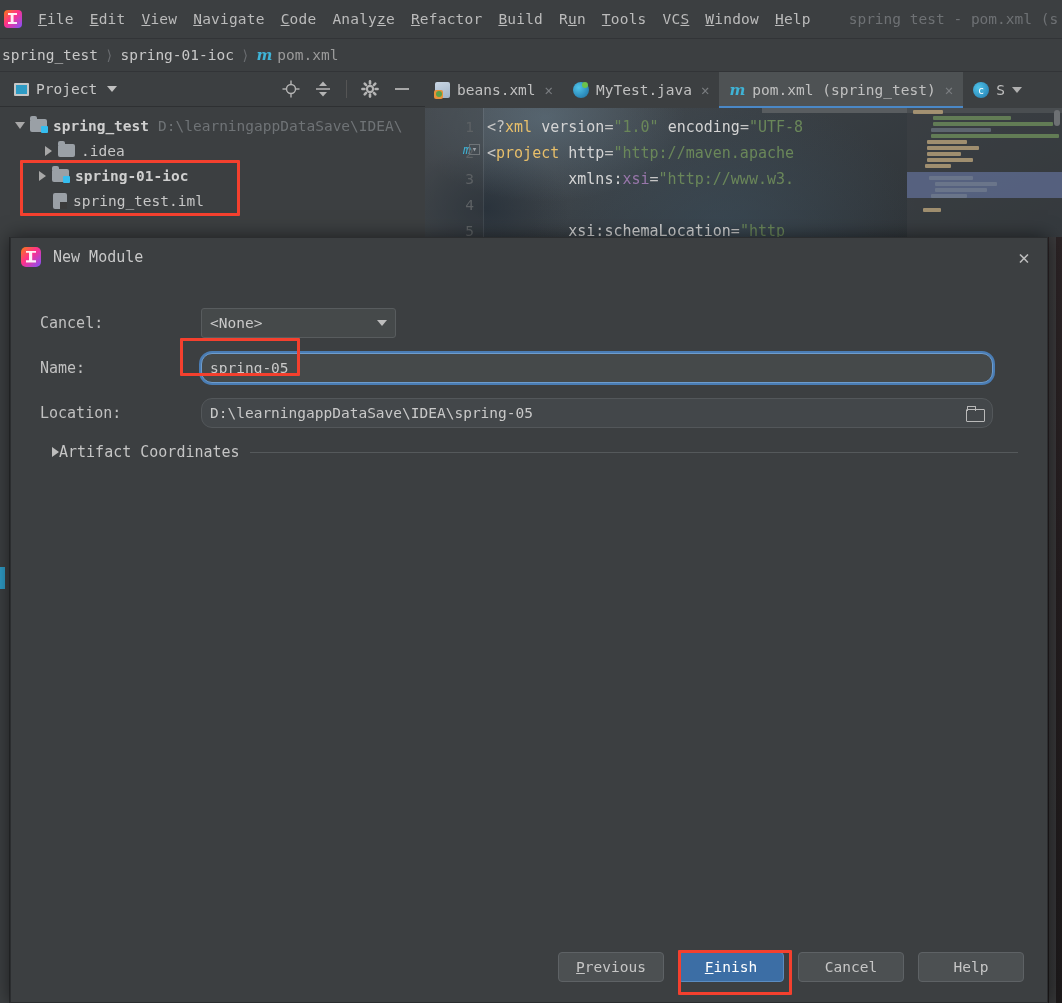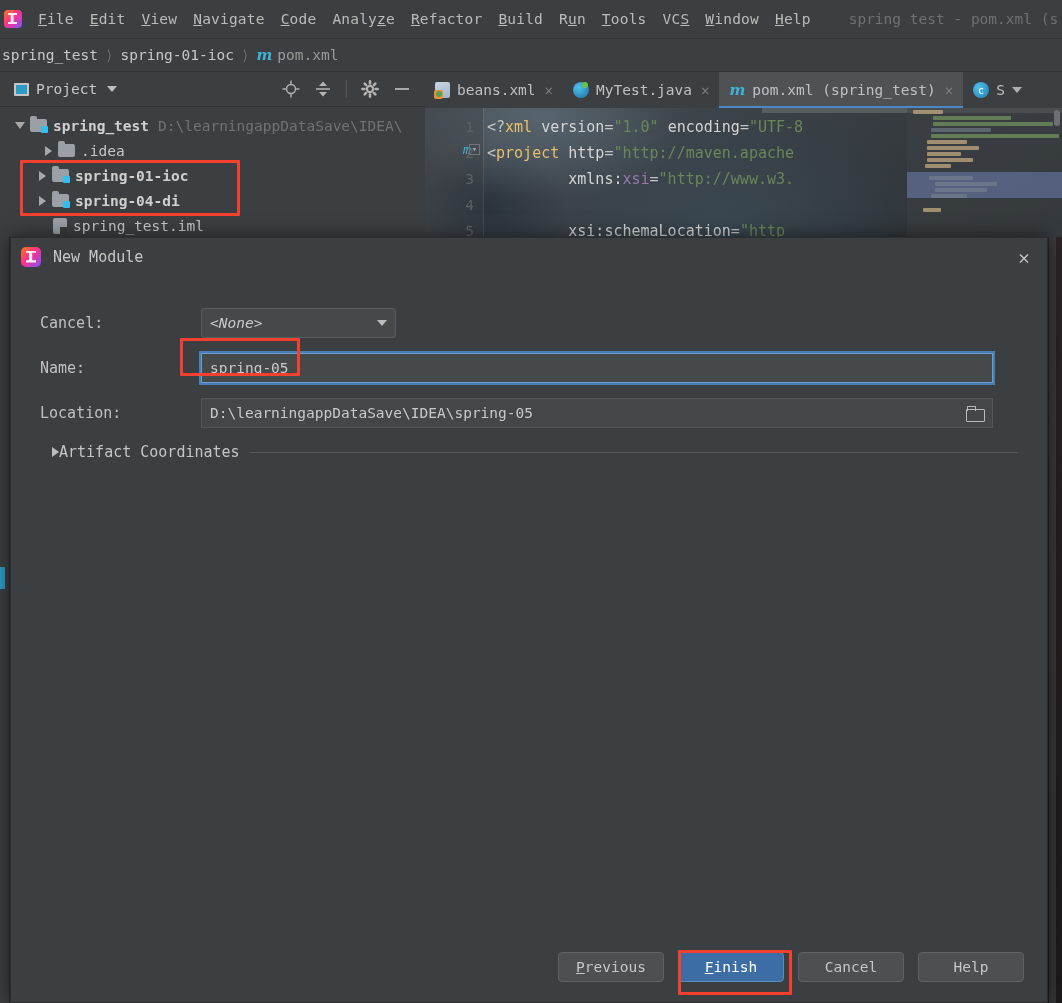--- a/index.html
+++ b/index.html
@@ -233,30 +233,30 @@
     margin-left:auto; width:46px; height:38px; display:flex; align-items:center; justify-content:center;
     color:#bdbdbd; font-size:19px; font-weight:300;
   }
 
   .form { padding: 32px 15px 0 15px; }
   .frow { display:flex; align-items:center; height:30px; margin-bottom:15px; position:relative; }
   .flabel { width:175px; font-size:15px; color:#c0c0c0; padding-left:14px; }
 
   .combo {
     width:195px; height:30px; background:#45494a; border:1px solid #585c5e; border-radius:3px;
-    display:flex; align-items:center; padding:0 8px; position:relative;font-style:italic;
+    display:flex; align-items:center; padding:0 8px; position:relative;
   }
   .combo-val { font-size:14.5px; color:#c9c9c9; }
   .combo-arrow {
     margin-left:auto; width:0;height:0;border-left:5px solid transparent;
     border-right:5px solid transparent;border-top:6px solid #bdbdbd;
   }
 
   .textfield {
-    flex:1; height:30px; background:#45494a; border:1px solid #585c5e; border-radius:0;
+    flex:1; height:30px; background:#45494a; border:1px solid #585c5e; border-radius:11px;
     display:flex; align-items:center; padding:0 8px; margin-right:39px;
   }
   .textfield.focused {
     background:#45494a; border:1px solid #6d9ccd; box-shadow:0 0 0 2px #4a7db5;
     margin-right:39px;
   }
   .tf-val { font-size:14.5px; color:#c9c9c9; }
 
   .textfield.readonly { background:#43474a; border:1px solid #53575a; color:#b7b7b7; }
   .folder-ic {
@@ -392,27 +392,20 @@
         <span class="fold plain"></span>
         <span class="tname norm">.idea</span>
       </div>
       <div class="tree-row" style="padding-left:34px">
         <span class="tw">
             <i class="tri-r"></i>
           </span>
         <span class="fold mod"></span>
         <span class="tname">spring-01-ioc</span>
       </div>
-      <div class="tree-row" style="padding-left:34px">
-        <span class="tw">
-            <i class="tri-r"></i>
-          </span>
-        <span class="fold mod"></span>
-        <span class="tname">spring-04-di</span>
-      </div>
       <div class="tree-row" style="padding-left:50px">
         <span class="file-ic"></span>
         <span class="tname norm">spring_test.iml</span>
       </div>
     </div>
 
     <div class="tabbar">
       <div class="tab">
         <span class="tico-xml"></span>
         <span>beans.xml</span>

